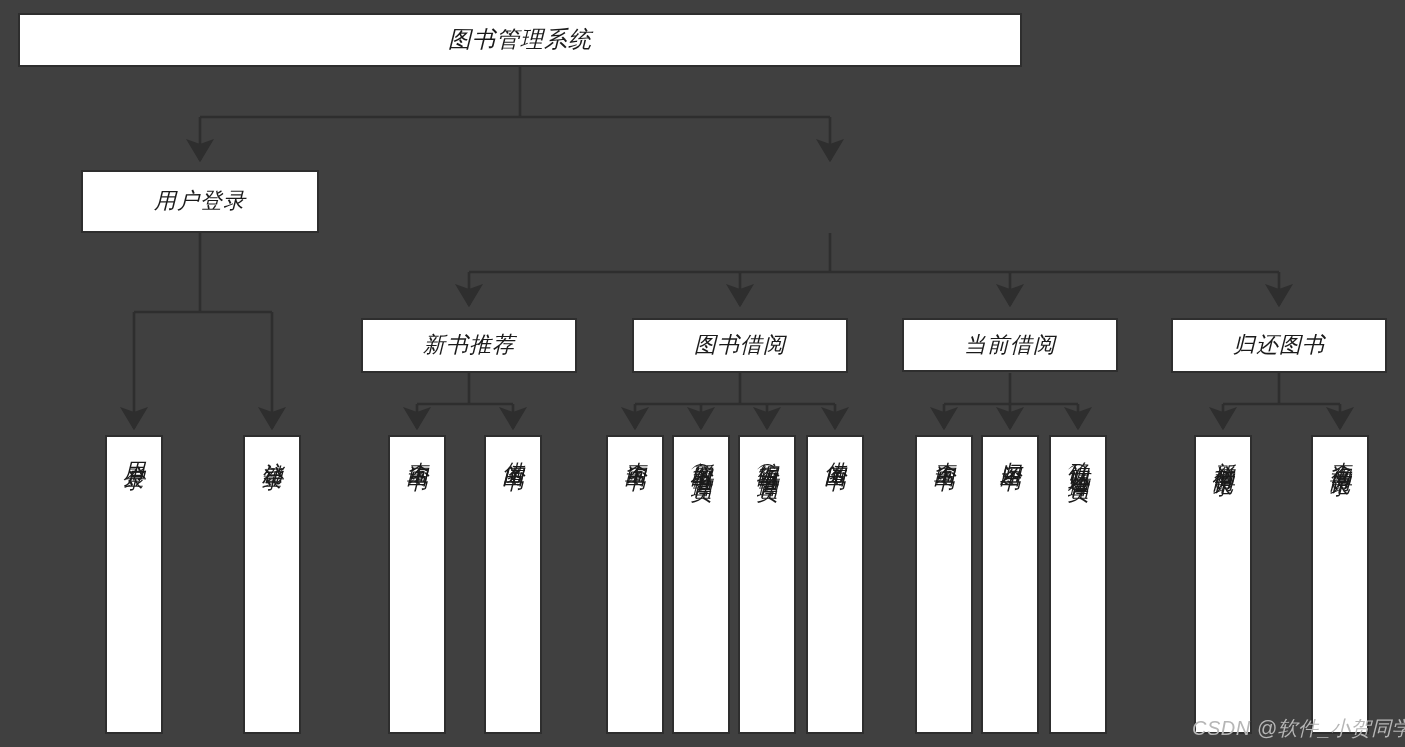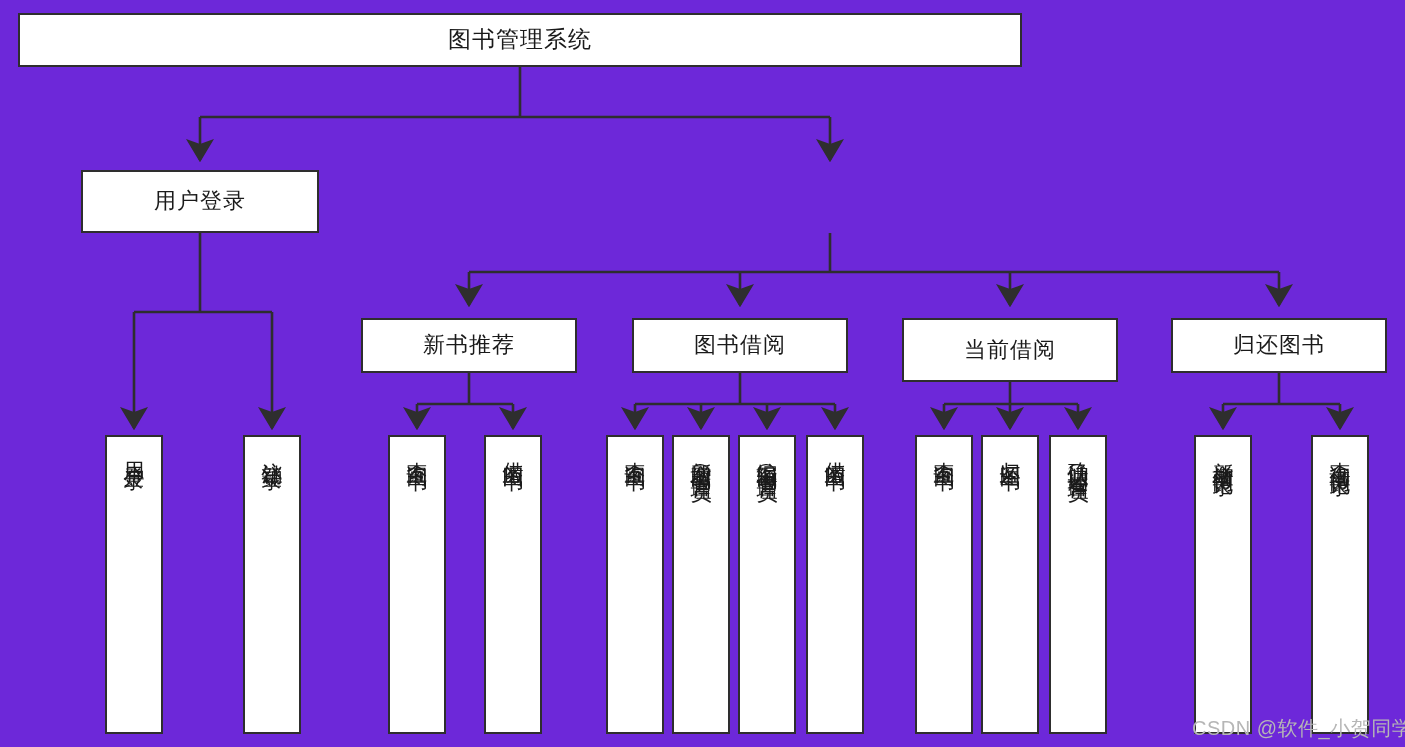--- a/index.html
+++ b/index.html
@@ -8,22 +8,23 @@
     padding: 0;
     background: #ffffff;
   }
   body {
     font-family: "Liberation Sans", "DejaVu Sans", sans-serif;
   }
   #canvas {
     position: relative;
     width: 1405px;
     height: 747px;
-    background: #6d28d9;
+    background: #404040;
     overflow: hidden;
+    font-style: italic;
   }
   #diagram-svg {
     position: absolute;
     left: 0;
     top: 0;
     width: 1405px;
     height: 747px;
   }
   .node {
     position: absolute;
@@ -135,21 +136,21 @@
 
 
   <div class="node horiz" style="left:361px; top:318px; width:216px; height:55px;">
     <span class="label">新书推荐</span>
   </div>
 
   <div class="node horiz" style="left:632px; top:318px; width:216px; height:55px;">
     <span class="label">图书借阅</span>
   </div>
 
-  <div class="node horiz" style="left:902px; top:318px; width:216px; height:64px;justify-content:center;">
+  <div class="node horiz" style="left:902px; top:318px; width:216px; height:54px;justify-content:center;">
     <span class="label">当前借阅</span>
   </div>
 
   <div class="node horiz" style="left:1171px; top:318px; width:216px; height:55px;">
     <span class="label">归还图书</span>
   </div>
 
   <div class="node vert" style="left:105px; top:435px; width:58px; height:299px;">
     <span class="label">用户登录</span>
   </div>

